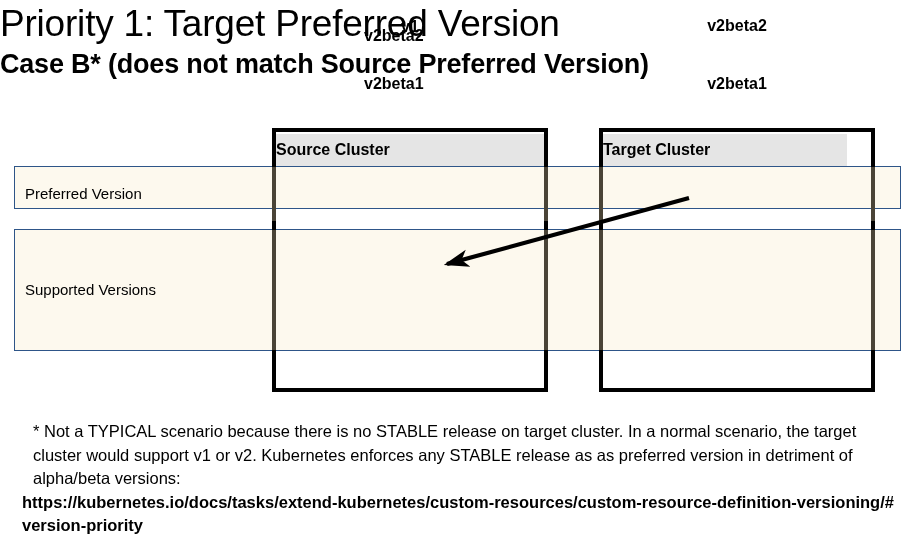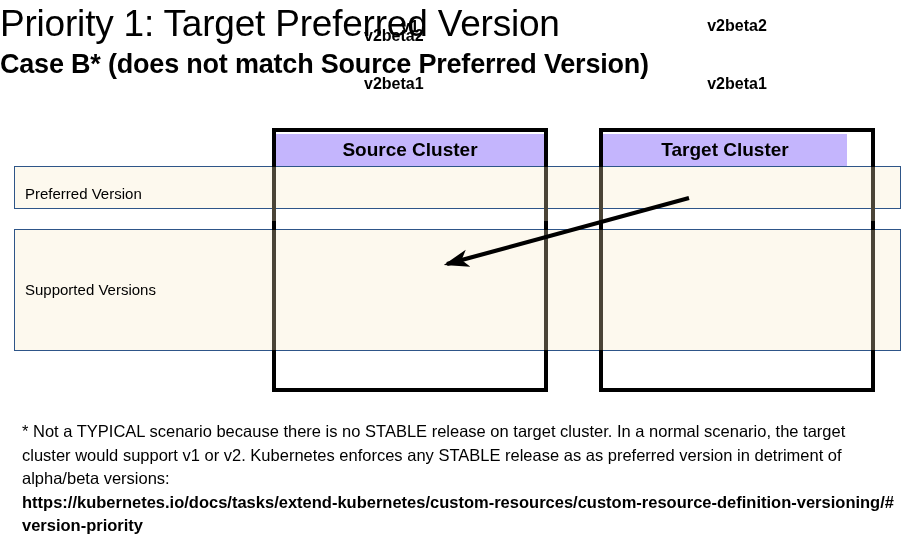--- a/index.html
+++ b/index.html
@@ -59,25 +59,24 @@
     left: 599px;
     top: 128px;
     width: 276px;
     height: 264px;
   }
   .cluster-header {
     position: absolute;
     top: 134px;
     height: 32px;
     line-height: 32px;
-    text-align: center;
-    font-size: 19px;
+    font-size: 16px;
     font-weight: bold;
     z-index: 6;
-    background: #c4b5fd;
+    background: #e5e5e5;
   }
   #source-cluster-header {
     left: 276px;
     width: 268px;
   }
   #target-cluster-header {
     left: 603px;
     width: 244px;
   }
 
@@ -174,21 +173,21 @@
   
   #footnote {
     position: absolute;
     left: 22px;
     top: 420px;
     width: 875px;
     font-size: 16.5px;
     line-height: 23.5px;
     font-family: "Liberation Sans", sans-serif;
   }
-  #footnote-body { display: block; }
+  #footnote-body { display: block; margin-left: 11px; }
   #footnote-url { display: block; word-break: break-all; font-weight: bold; }
 </style>
 </head>
 <body>
 
 <div id="title-block">
   <div id="main-title">Priority 1: Target Preferred Version</div>
   <div id="sub-title">Case B* (does not match Source Preferred Version)</div>
 </div>
 

